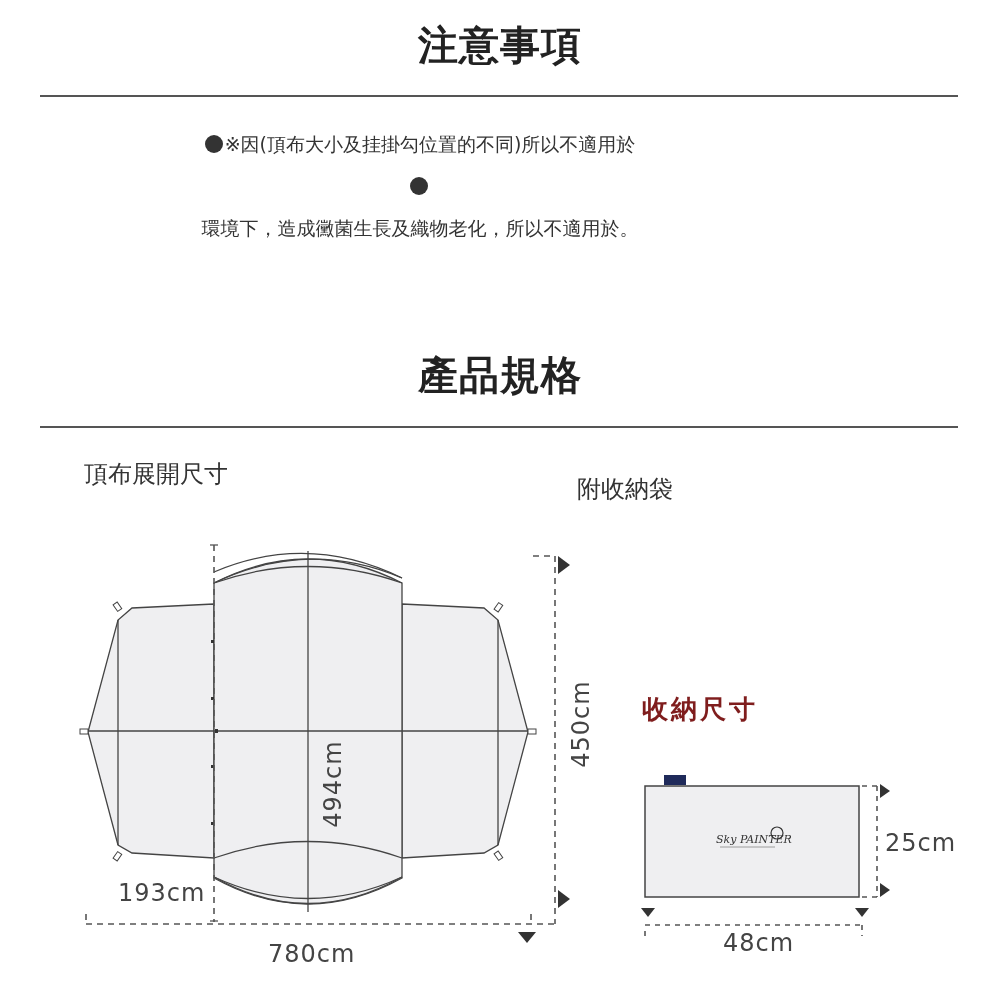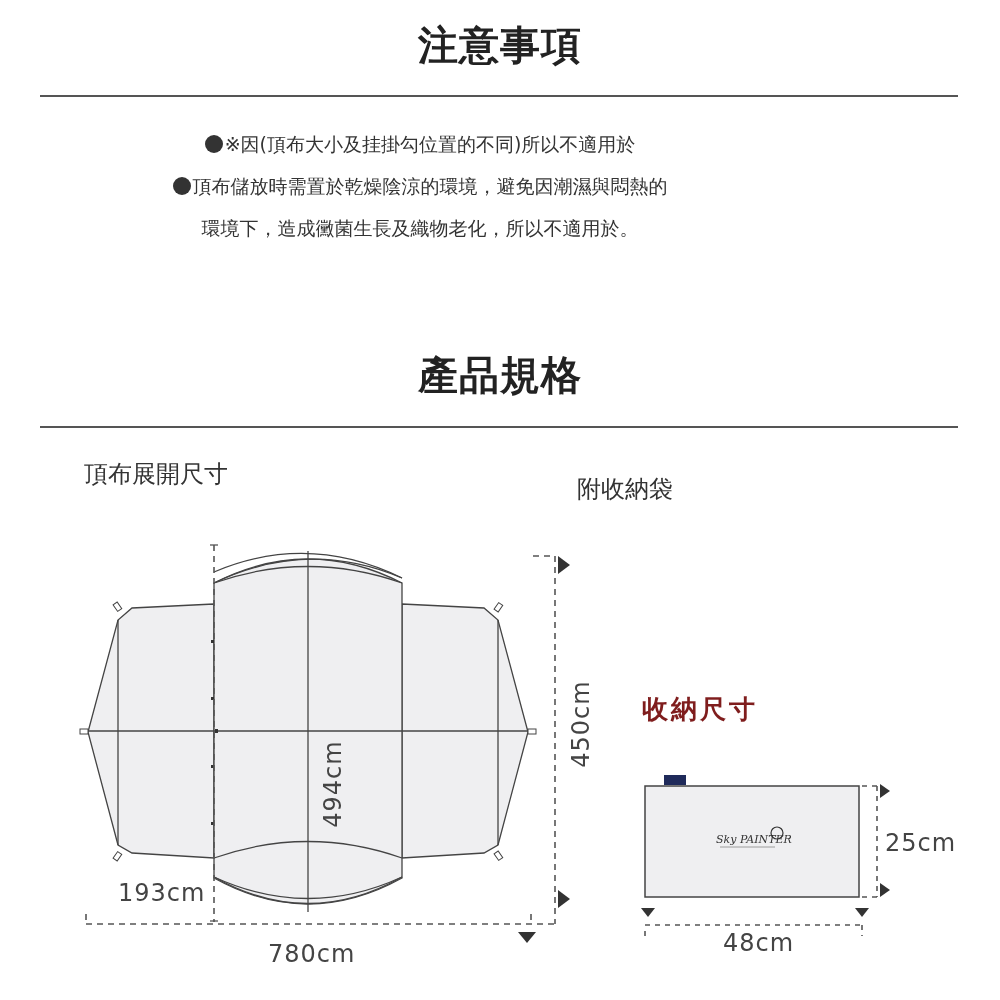--- a/index.html
+++ b/index.html
@@ -39,21 +39,21 @@
     }
   </style>
 </head>
 <body>
 
 <div class="section-title" style="top:18px;">注意事項</div>
 <div class="divider" style="top:95px;"></div>
 
 <div class="notes" style="top:123px;">
   <span class="line"><span class="bullet"></span><span>※因(頂布大小及挂掛勾位置的不同)所以不適用於</span></span>
-  <span class="line"><span class="bullet"></span><span>頂布儲放時需置於乾燥陰涼的環境，避免因潮濕與悶熱的</span></span>
+  <span class="line"><span class="bullet"></span></span>
   <span class="line"><span>環境下，造成黴菌生長及織物老化，所以不適用於。</span></span>
 </div>
 
 <div class="section-title" style="top:348px;">產品規格</div>
 <div class="divider" style="top:426px;"></div>
 
 <div class="sub-label" style="left:84px; top:458px;">頂布展開尺寸</div>
 <div class="sub-label" style="left:577px; top:458px;margin-top:15px;">附收納袋</div>
 <div class="storage-title" style="left:642px; top:692px;">收納尺寸</div>
 

